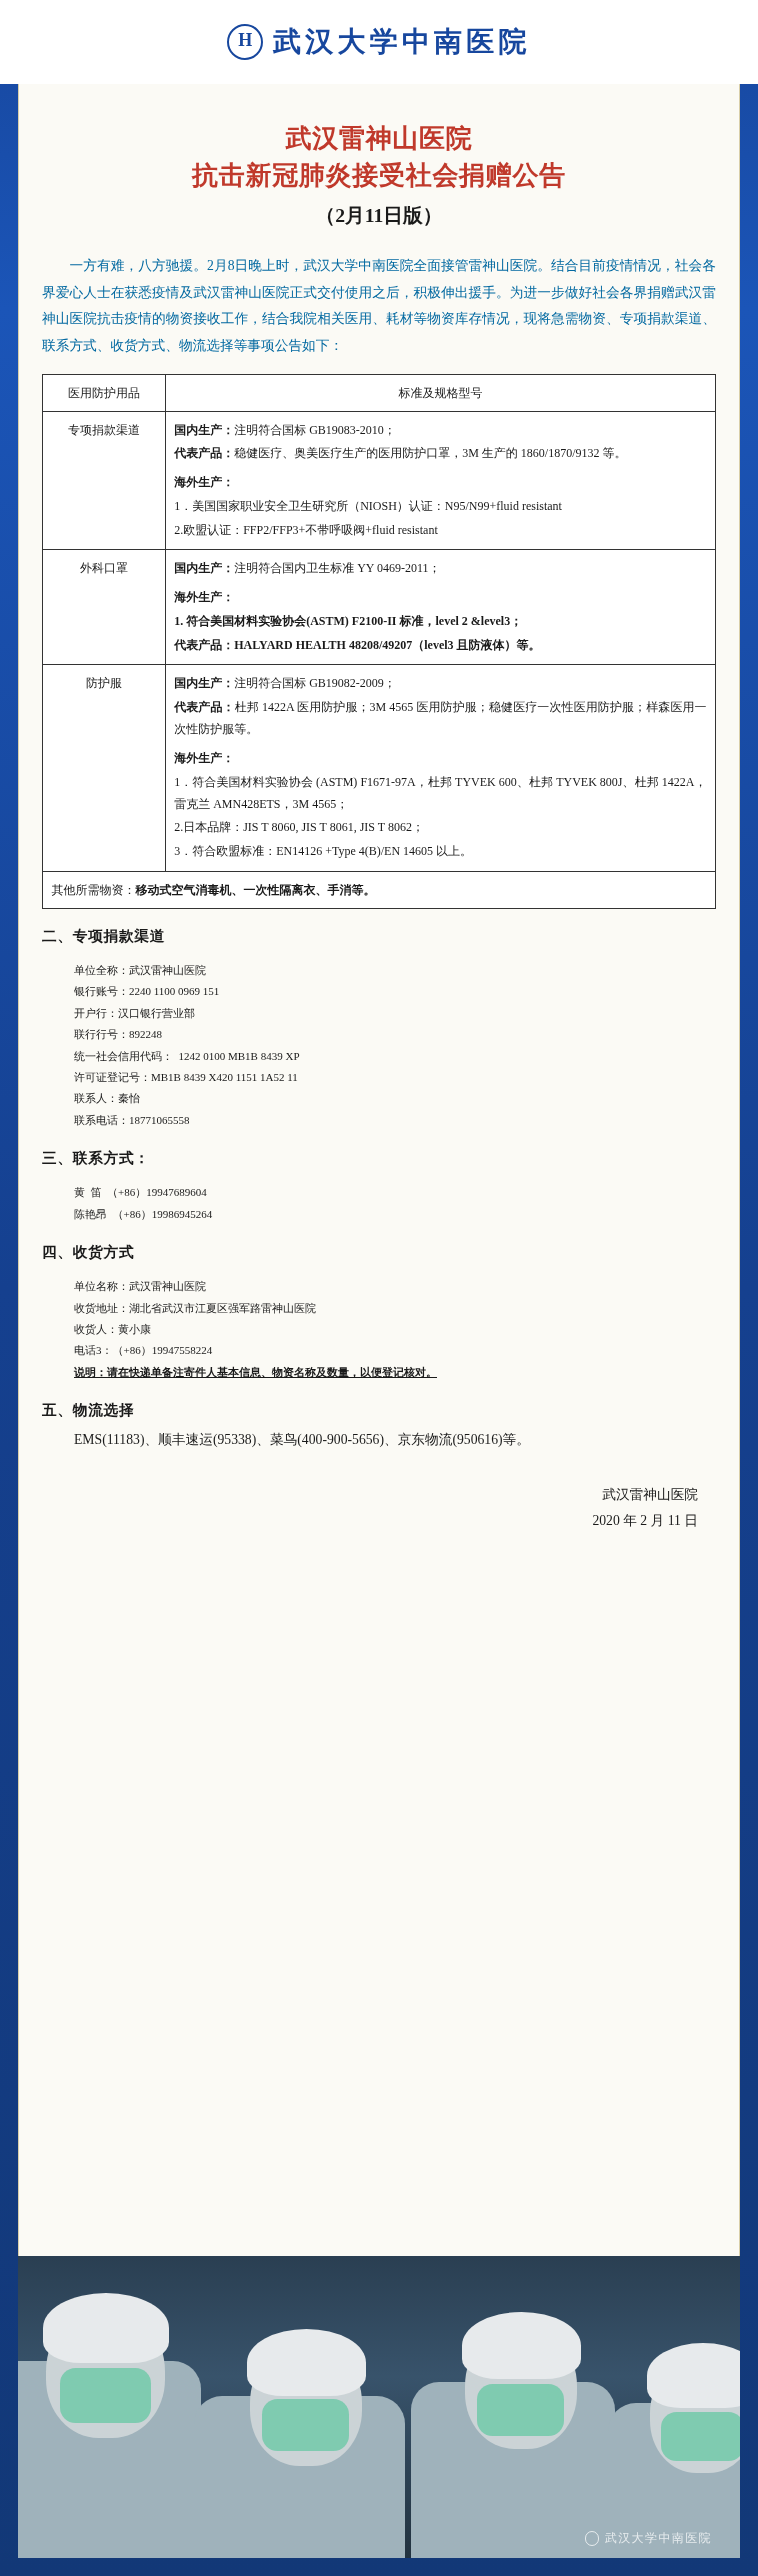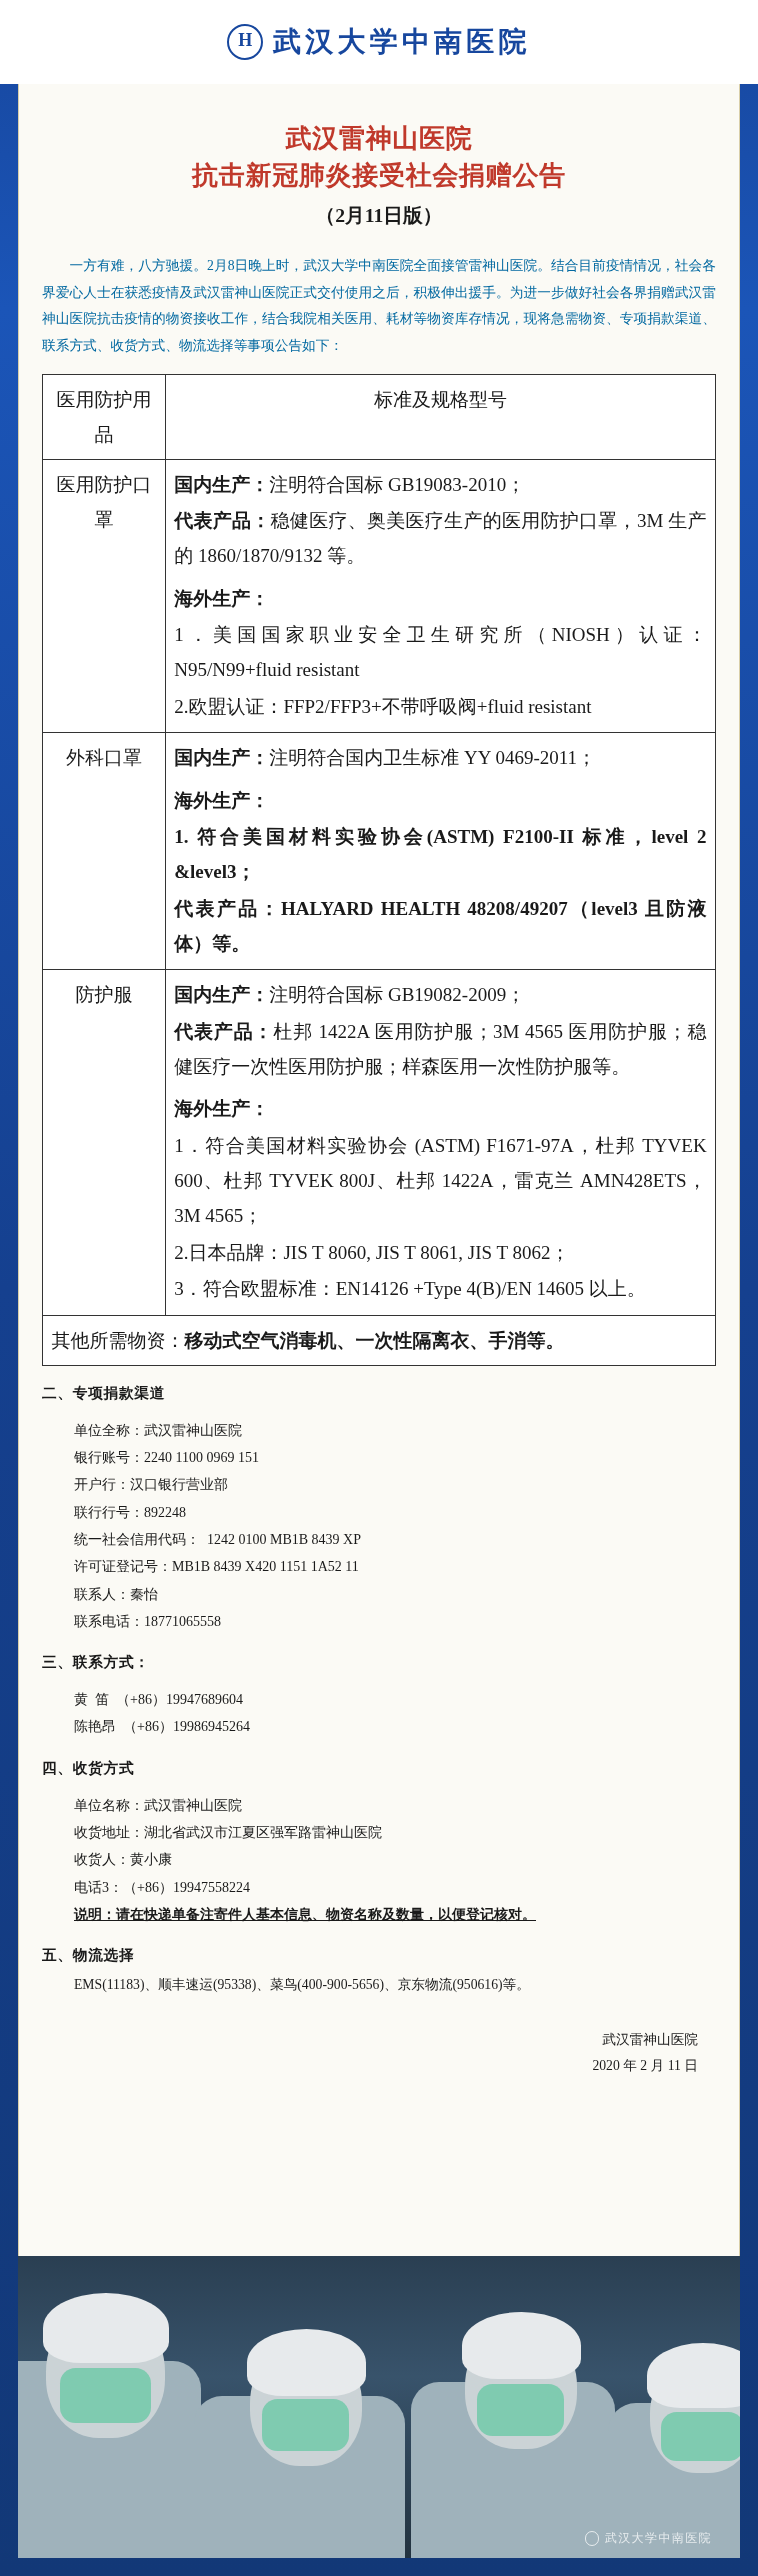--- a/index.html
+++ b/index.html
@@ -96,21 +96,21 @@
   .section-head {
     margin-top: 18px;
     margin-bottom: 7px;
     font-size: 14.7px;
     font-weight: bold;
     letter-spacing: 0.7px;
   }
   table.goods {
     width: 100%;
     border-collapse: collapse;
-    font-size: 19px;
+    font-size: 12px;
     background: #fff;
   }
   table.goods th, table.goods td {
     border: 0.7px solid #333;
     padding: 7px 8.4px;
     vertical-align: top;
     line-height: 1.85;
   }
   table.goods th {
     text-align: center;
@@ -124,21 +124,21 @@
   }
   .sub-label { font-weight: bold; }
   .cell-p { margin: 0 0 1.4px 0; text-align: justify; }
   .cell-p.gap { margin-top: 7px; }
   .other-row td {
     line-height: 1.9;
   }
   .bold { font-weight: bold; }
   .info-block {
     margin-top: 14px;
-    font-size: 14px;
+    font-size: 11px;
     line-height: 1.95;
     padding-left: 32px;
   }
   .info-block .row { white-space: pre-wrap; }
   .note { font-weight: bold; text-decoration: underline; }
   .logi {
     margin-top: 6px;
     font-size: 13.7px;
     line-height: 1.95;
     padding-left: 32px;
@@ -224,21 +224,21 @@
 
     <table class="goods">
       <thead>
         <tr>
           <th class="cat">医用防护用品</th>
           <th>标准及规格型号</th>
         </tr>
       </thead>
       <tbody>
         <tr>
-          <td class="cat">医用防护口罩</td>
+          <td class="cat">专项捐款渠道</td>
           <td>
             <p class="cell-p"><span class="sub-label">国内生产：</span><span>注明符合国标 GB19083-2010；</span></p>
             <p class="cell-p"><span class="sub-label">代表产品：</span><span>稳健医疗、奥美医疗生产的医用防护口罩，3M 生产的 1860/1870/9132 等。</span></p>
             <p class="cell-p gap"><span class="sub-label">海外生产：</span></p>
             <p class="cell-p">1．美国国家职业安全卫生研究所（NIOSH）认证：N95/N99+fluid resistant</p>
             <p class="cell-p">2.欧盟认证：FFP2/FFP3+不带呼吸阀+fluid resistant</p>
           </td>
         </tr>
         <tr>
           <td class="cat">外科口罩</td>

